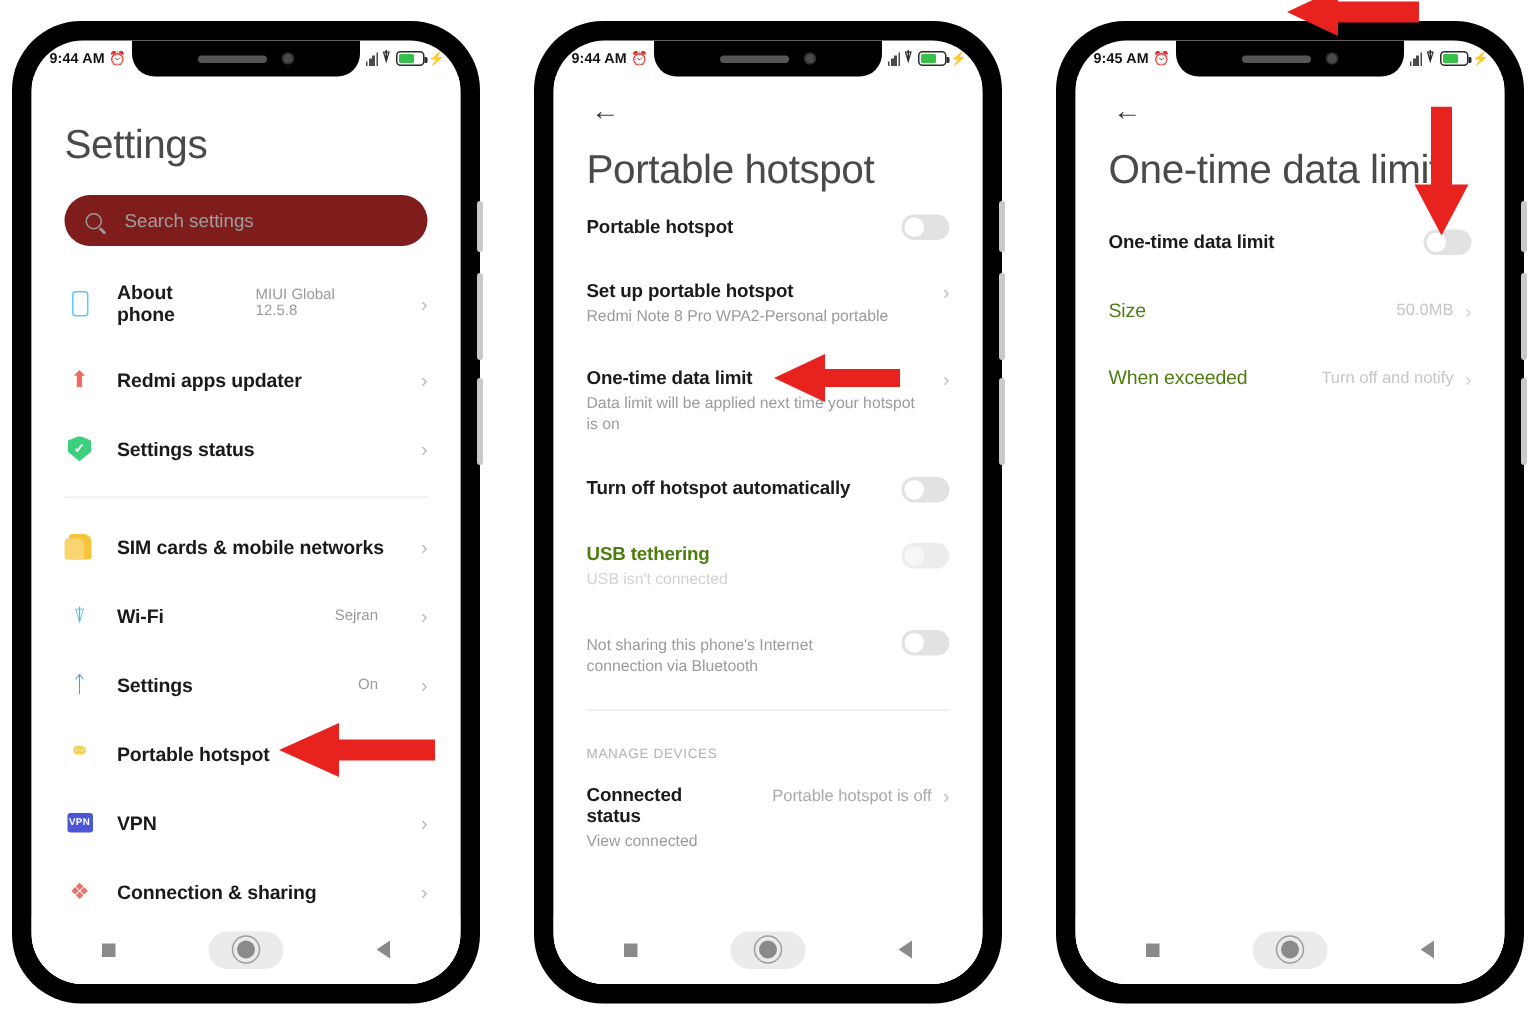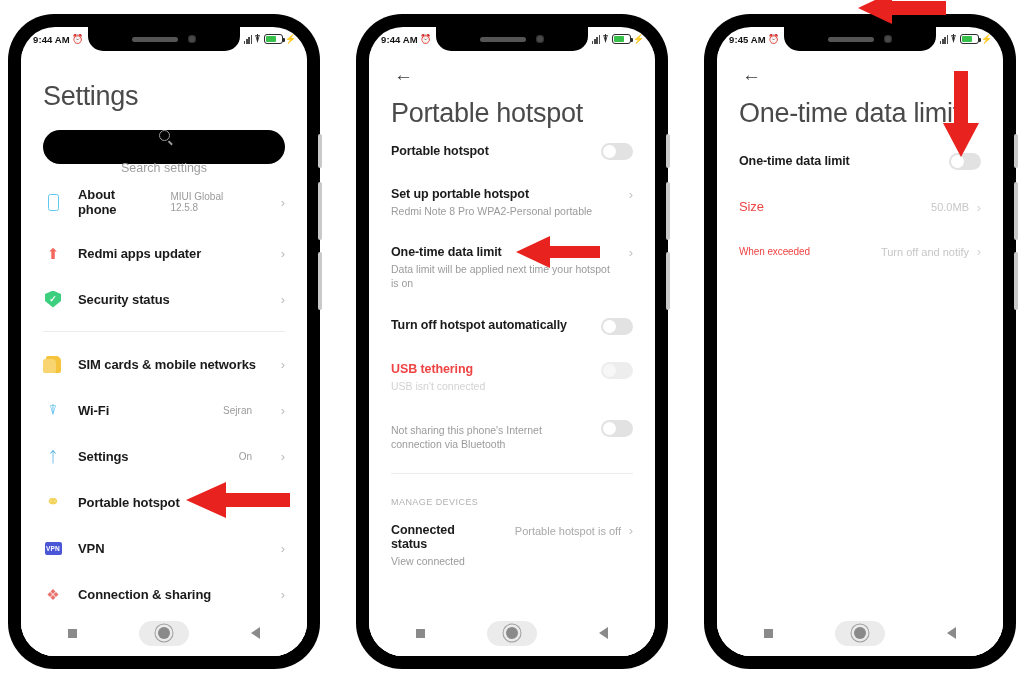--- a/index.html
+++ b/index.html
@@ -72,22 +72,22 @@
   .bolt { font-size: 9px; color:#2b2b2b; }
 
   
   .content { position: absolute; left:0; right:0; top:24px; bottom:0; overflow:hidden; background:#fff; }
   .pad { padding: 0 22px; }
 
   .big-title { font-size: 27px; font-weight: 400; color: #4a4a4a; letter-spacing: -.3px; }
   .p1 .big-title { margin-top: 30px; }
 
   .search {
-    margin: 18px 0 10px; height: 34px; border-radius: 17px; background:#000000;
-    display:flex; align-items:center; gap:20px; padding: 0 14px; flex-direction: column;
+    margin: 18px 0 10px; height: 34px; border-radius: 17px; background:#7f1d1d;
+    display:flex; align-items:center; gap:15px; padding: 0 14px;
   }
   .search .mag { width:11px; height:11px; border:1.5px solid #9b9b9b; border-radius:50%; position:relative; flex:none; }
   .search .mag::after { content:""; position:absolute; right:-4px; bottom:-3px; width:5px; height:1.5px; background:#9b9b9b; transform:rotate(45deg); }
   .search span { font-size: 12.5px; color:#9e9e9e; }
 
   .row { display:flex; align-items:center; gap:15px; padding: 13px 0; }
   .row .ico { width:20px; height:20px; flex:none; display:flex; align-items:center; justify-content:center; }
   .row .lbl { font-size: 13px; font-weight: 700; color:#1a1a1a; letter-spacing:-.1px; }
   .row .val { margin-left:auto; font-size: 10px; color:#9a9a9a; }
   .row .chev { width:10px; color:#b9b9b9; font-size:13px; text-align:right; flex:none; margin-left:8px; font-weight:300; }
@@ -110,21 +110,21 @@
 
   
   .back { font-size: 19px; color:#3a3a3a; margin: 14px 0 0 3px; line-height:1; }
   .p2 .big-title, .p3 .big-title { margin-top: 14px; }
 
   .drow { display:flex; align-items:flex-start; padding: 14px 0 13px; }
   .drow .txt { flex:1; min-width:0; }
   .drow .t1 { font-size: 12.5px; font-weight: 700; color:#1b1b1b; letter-spacing:-.1px; }
   .drow .t2 { font-size: 10.5px; color:#9b9b9b; margin-top: 3px; line-height:1.35; }
   .drow .right { margin-left: 10px; display:flex; align-items:center; flex:none; }
-  .drow.dim .t1 { color:#ef4444; }
+  .drow.dim .t1 { color:#4d7c0f; }
   .drow.dim .t2 { color:#d2d2d2; }
   .drow .dchev { color:#c2c2c2; font-size:13px; font-weight:300; width:10px; text-align:right; }
   .drow .rval { font-size: 11px; color:#a9a9a9; margin-right:2px; }
 
   .toggle { width:32px; height:17px; border-radius:9px; background:#e2e2e2; position:relative; flex:none; }
   .toggle i { position:absolute; left:2px; top:2px; width:13px; height:13px; border-radius:50%; background:#ffffff; }
   .toggle.faint { background:#ededed; }
   .toggle.faint i { background:#f7f7f7; }
 
   .sechead { font-size: 9px; color:#b2b2b2; letter-spacing:.45px; padding: 14px 0 2px; }
@@ -205,21 +205,21 @@
                 <span class="ic-up">⬆</span>
               </span>
             <span class="lbl">Redmi apps updater</span>
             <span class="chev">›</span>
           </div>
 
           <div class="row">
             <span class="ico">
                 <span class="ic-shield">✓</span>
               </span>
-            <span class="lbl">Security status</span>
+            <span class="lbl">Settings status</span>
             <span class="chev">›</span>
           </div>
 
           <div class="divider"></div>
 
           <div class="row">
             <span class="ico">
                 <span class="ic-sim"></span>
               </span>
             <span class="lbl">SIM cards &amp; mobile networks</span>
@@ -461,21 +461,21 @@
                 <div class="t1" style="font-weight:400;font-size:13px">Size</div>
               </div>
             <div class="right">
               <span class="rval" style="color:#c6c6c6">50.0MB</span>
               <span class="dchev" style="color:#d4d4d4">›</span>
             </div>
           </div>
 
           <div class="drow rowflex dim" style="padding-top:16px">
             <div class="txt">
-                <div class="t1" style="font-weight:400;font-size:10px">When exceeded</div>
+                <div class="t1" style="font-weight:400;font-size:13px">When exceeded</div>
               </div>
             <div class="right">
               <span class="rval" style="color:#c6c6c6">Turn off and notify</span>
               <span class="dchev" style="color:#d4d4d4">›</span>
             </div>
           </div>
         </div>
       </div>
 
       <div class="navbar">

